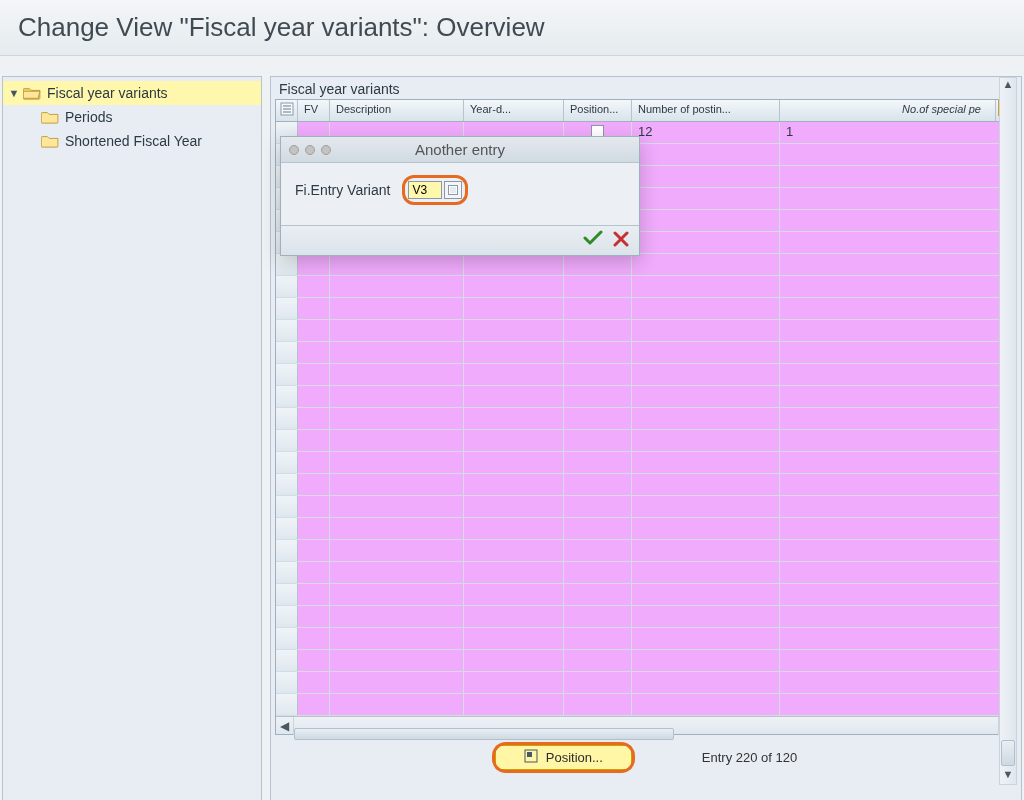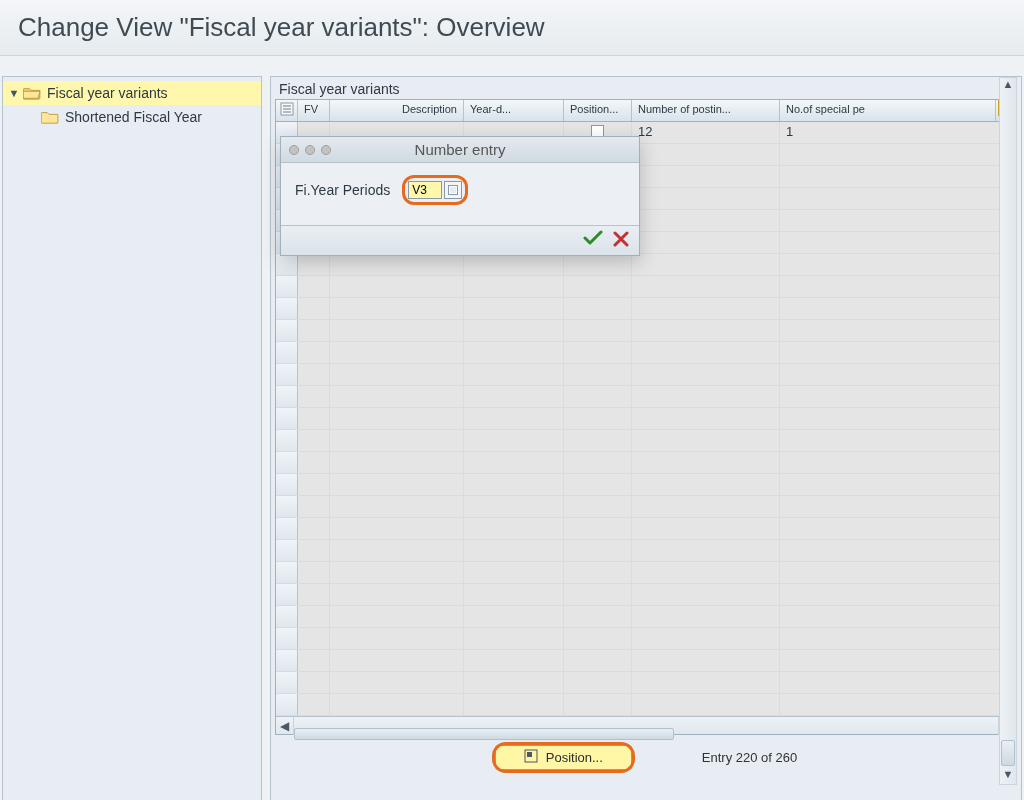--- a/index.html
+++ b/index.html
@@ -97,31 +97,31 @@
     font-size: 11px; color:#2d3a44;
   }
   .th {
     border-right:1px solid #b6c3cc;
     padding: 3px 6px;
     overflow:hidden; text-overflow:ellipsis; white-space:nowrap;
     position: relative;
   }
   .th-tool { width:22px; text-align:center; padding:2px 0; }
   .th-fv     { width:32px; }
-  .th-desc   { width:134px;text-align:right; }
+  .th-desc   { width:134px; }
   .th-year   { width:100px; }
   .th-cal    { width:68px; }
   .th-posting{ width:148px; }
-  .th-special{ flex:1; text-align:left; padding-right:20px; }
+  .th-special{ flex:1; text-align:right; padding-right:14px;font-style:italic; }
   .th-cfg    { width:20px; padding:0; text-align:center; }
   .grid-rows { height: 594px; overflow:hidden; position:relative; }
   .tr {
     display:flex; height:22px;
     border-bottom:1px solid #d4dde3;
-    background:#e5e5e5;
+    background:#f0abfc;
   }
   .td {
     border-right:1px solid #d4dde3;
     padding: 2px 6px;
     font-size: 13px; color:#2d3a44;
     overflow:hidden; white-space:nowrap;
   }
   .td-tool { width:22px; background:linear-gradient(#f0f4f8,#dfe7ee); border-right:1px solid #b6c3cc; }
   .td-fv   { width:32px; }
   .td-desc { width:134px; }
@@ -253,20 +253,29 @@
         <span class="tree-toggle">▼</span>
         <span class="folder-icon">
           <svg viewBox="0 0 20 16">
               <path d="M1 3h6l2 2h10v9a1 1 0 0 1-1 1H1a1 1 0 0 1-1-1V4a1 1 0 0 1 1-1z" fill="#f5d46a" stroke="#b8923b"></path>
               <path d="M0 6h19l-2 8H0z" fill="#ffe79a" stroke="#b8923b"></path>
             </svg>
         </span>
         <span class="tree-label">Fiscal year variants</span>
       </div>
 
+      <div class="tree-row">
+        <span class="tree-indent" style="width:34px"></span>
+        <span class="folder-icon">
+          <svg viewBox="0 0 20 16">
+              <path d="M1 3h6l2 2h10v9a1 1 0 0 1-1 1H1a1 1 0 0 1-1-1V4a1 1 0 0 1 1-1z" fill="#ffe79a" stroke="#b8923b"></path>
+            </svg>
+        </span>
+        <span class="tree-label">Periods</span>
+      </div>
 
 
       <div class="tree-row">
         <span class="tree-indent" style="width:34px"></span>
         <span class="folder-icon">
           <svg viewBox="0 0 20 16">
               <path d="M1 3h6l2 2h10v9a1 1 0 0 1-1 1H1a1 1 0 0 1-1-1V4a1 1 0 0 1 1-1z" fill="#ffe79a" stroke="#b8923b"></path>
             </svg>
         </span>
         <span class="tree-label">Shortened Fiscal Year</span>
@@ -565,38 +574,38 @@
       <div class="position-btn">
         <span>
           <svg width="14" height="14" viewBox="0 0 14 14">
               <rect x="1" y="1" width="12" height="12" fill="none" stroke="#4a5861"></rect>
               <rect x="3" y="3" width="5" height="5" fill="#4a5861"></rect>
             </svg>
         </span>
         <span>Position...</span>
         <span class="halo"></span>
       </div>
-      <span class="entry-text">Entry 220 of 260</span>
+      <span class="entry-text">Entry 220 of 120</span>
     </div>
 
   </div>
 </div>
 
 <div class="dialog">
   <div class="dialog-titlebar">
     <div class="mac-dots">
       <div class="mac-dot"></div>
       <div class="mac-dot"></div>
       <div class="mac-dot"></div>
     </div>
-    <div class="dialog-title">Number entry</div>
+    <div class="dialog-title">Another entry</div>
     <div style="width:54px"></div>
   </div>
   <div class="dialog-body">
-    <span class="dialog-label">Fi.Year Periods</span>
+    <span class="dialog-label">Fi.Entry Variant</span>
     <span class="f4-wrap">
       <input class="f4-input" value="V3" style="">
       <span class="f4-btn">
         <svg width="10" height="10" viewBox="0 0 10 10">
             <rect x="0.5" y="0.5" width="9" height="9" fill="#fff" stroke="#8a99a5"></rect>
             <rect x="2" y="2" width="6" height="6" fill="#e4ecf2"></rect>
           </svg>
       </span>
       <span class="halo"></span>
     </span>

